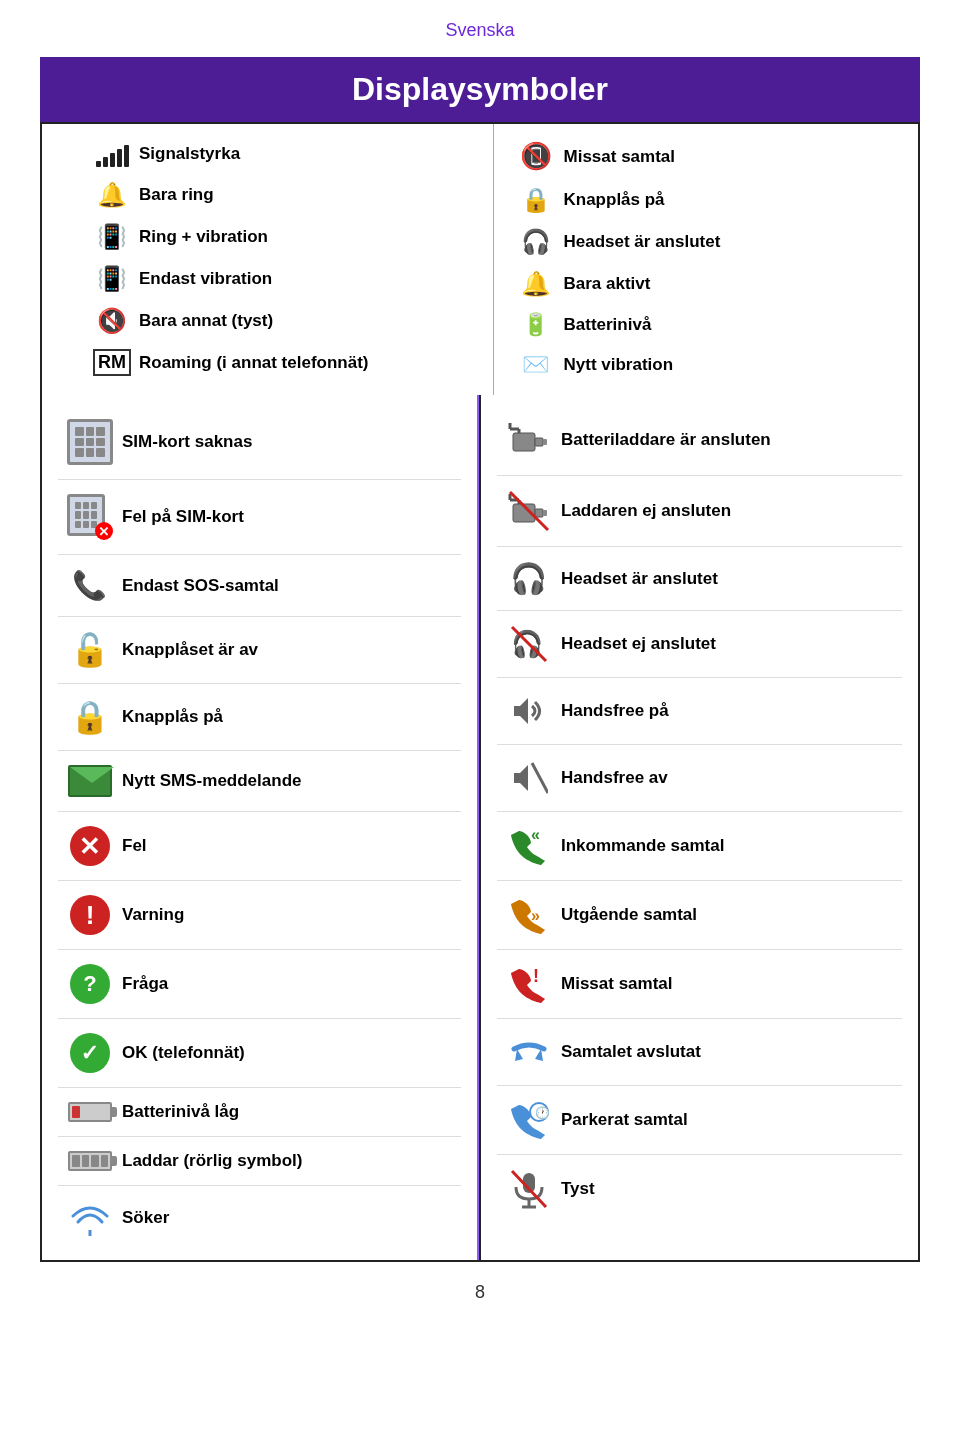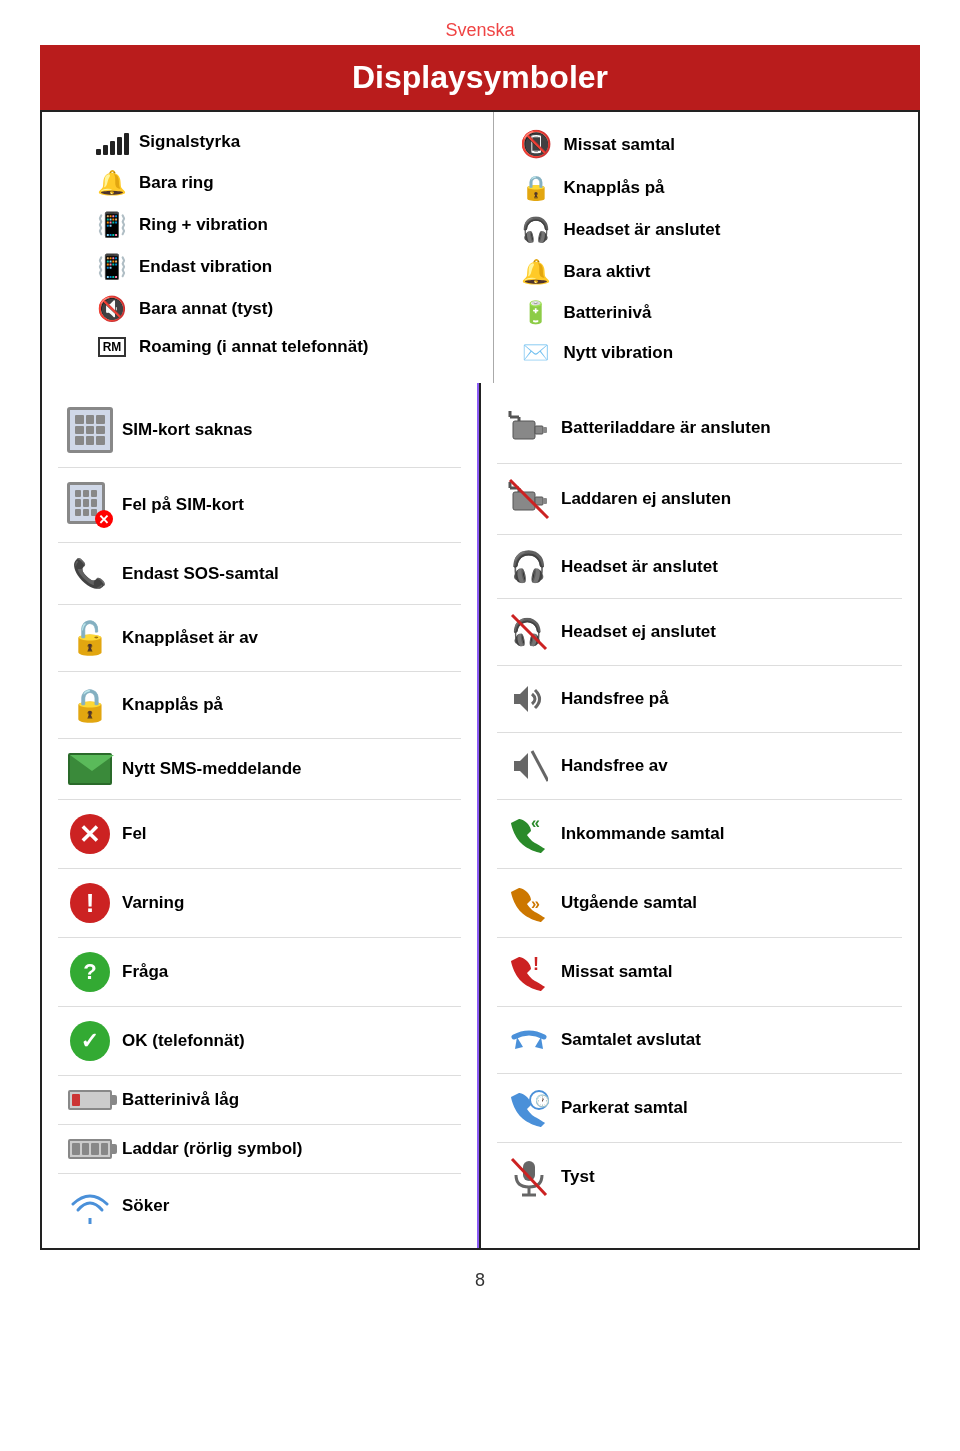--- a/index.html
+++ b/index.html
@@ -8,26 +8,26 @@
       font-family: Arial, sans-serif;
       width: 960px;
       min-height: 1451px;
       display: flex;
       flex-direction: column;
       align-items: center;
       padding: 20px 40px 40px;
     }
     .page-lang {
       font-size: 18px;
-      color: #ef4444;
-      margin-bottom: 4px;
+      color: #6d28d9;
+      margin-bottom: 16px;
       align-self: center;
     }
     .page-title-bar {
-      background: #b91c1c;
+      background: #4c1d95;
       color: #fff;
       width: 100%;
       text-align: center;
       padding: 14px 0;
       font-size: 32px;
       font-weight: bold;
       margin-bottom: 0;
     }
     .main-table {
       width: 100%;
@@ -320,21 +320,21 @@
 
           <div class="top-item">
             <div class="icon-cell">
               <span style="font-size:24px; color:#333;">🔇</span>
             </div>
             <span>Bara annat (tyst)</span>
           </div>
 
           <div class="top-item">
             <div class="icon-cell">
-              <span style="font-size:12px; font-weight:bold; border:2px solid #333; padding:1px 3px;">RM</span>
+              <span style="font-size:18px; font-weight:bold; border:2px solid #333; padding:1px 3px;">RM</span>
             </div>
             <span>Roaming (i annat telefonnät)</span>
           </div>
 
         </div>
 
         <div class="top-right">
 
           <div class="top-item">
             <div class="icon-cell">

